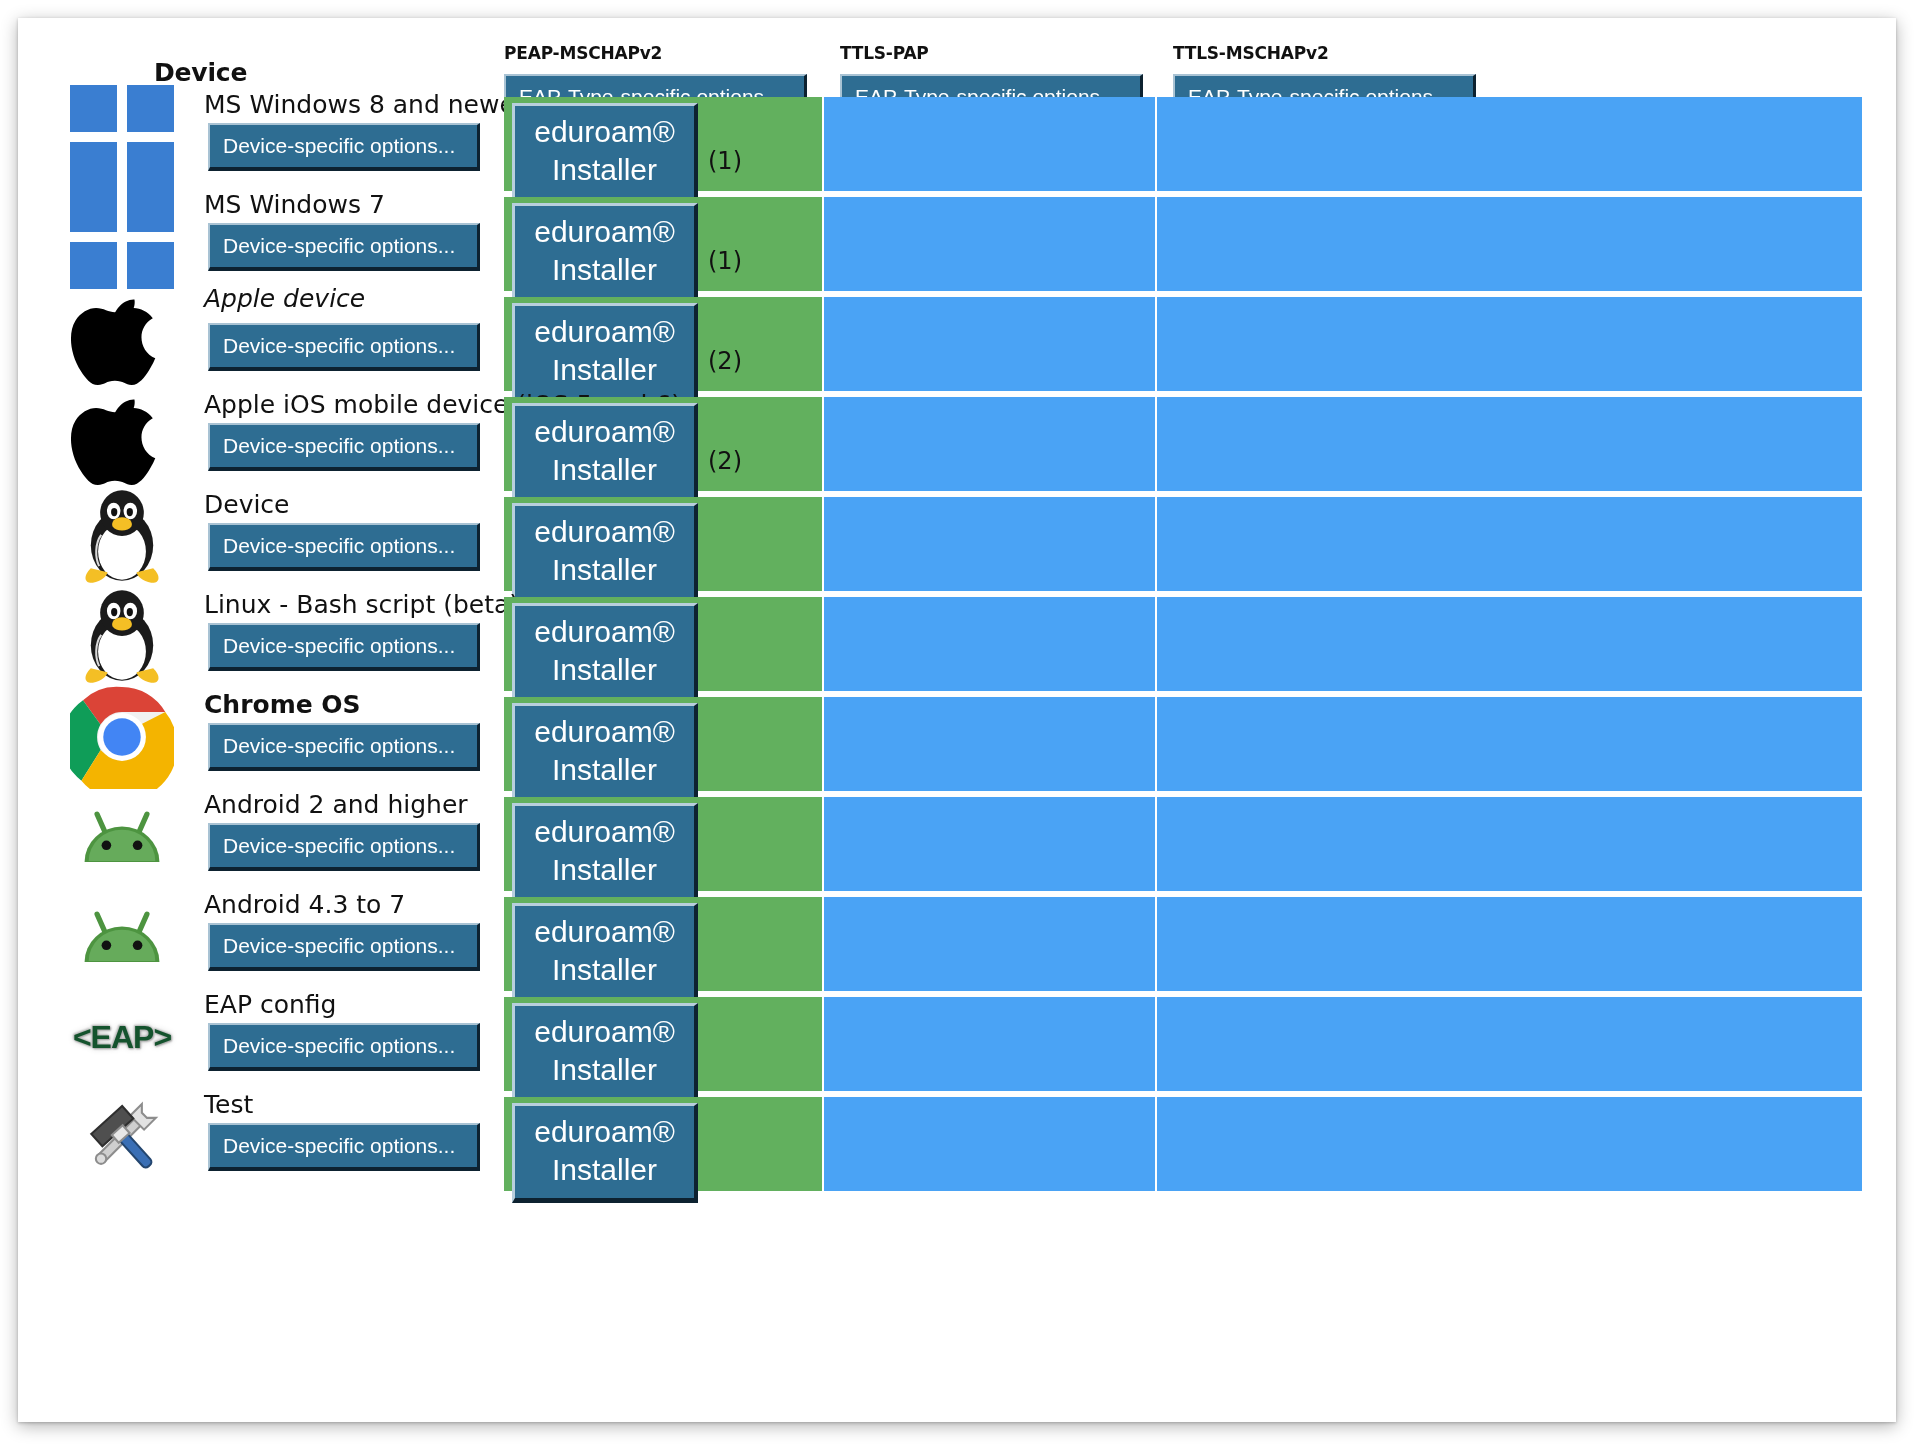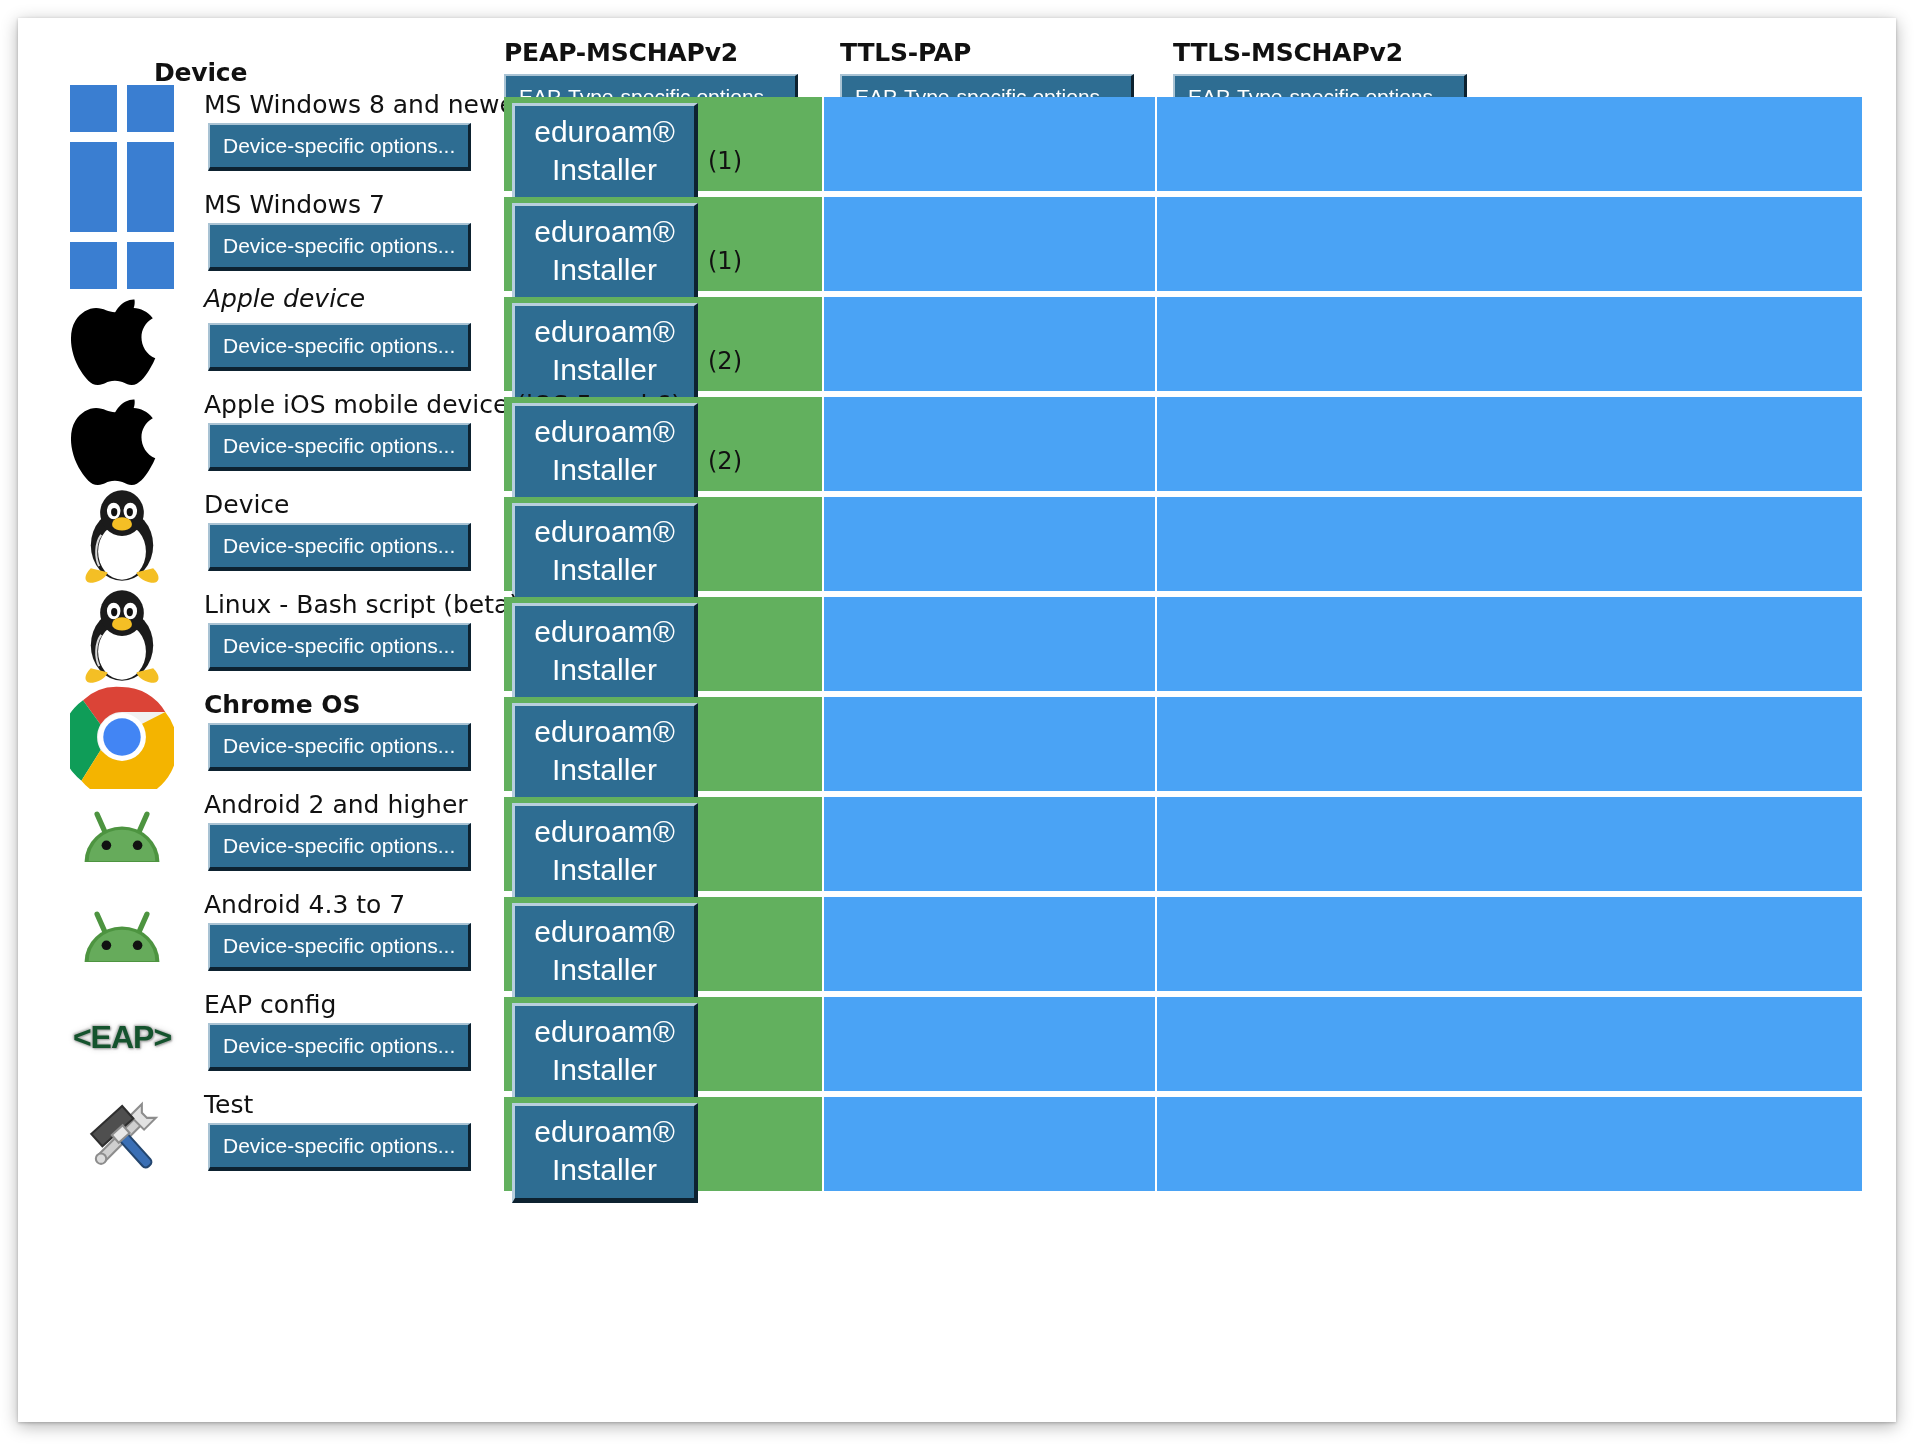--- a/index.html
+++ b/index.html
@@ -25,37 +25,37 @@
     box-shadow: 0 4px 16px rgba(0,0,0,0.30), 0 1px 3px rgba(0,0,0,0.22);
   }
 
   
   #matrix {
     position: absolute;
     left: 0; top: 0;
     width: 1878px; height: 1404px;
   }
   .hdr-title {
-    font-size: 25px;
+    font-size: 17px;
     font-weight: bold;
     color: #111111;
     letter-spacing: -0.2px;
     white-space: nowrap;
     line-height: 30px;
   }
   .hdr-title.device-hdr { font-size: 25px; }
 
   
   .btn3d {
     display: inline-block;
     background: #2e6d92;
     color: #ffffff;
     font-size: 21px;
     line-height: 21px;
-    padding: 10px 13px 11px 13px;
+    padding: 10px 22px 11px 13px;
     white-space: nowrap;
     border-top: 2px solid #a9c3d4;
     border-left: 2px solid #a9c3d4;
     border-right: 3px solid #0d2230;
     border-bottom: 4px solid #0d2230;
     font-family: "Liberation Sans", sans-serif;
     cursor: pointer;
   }
 
   

